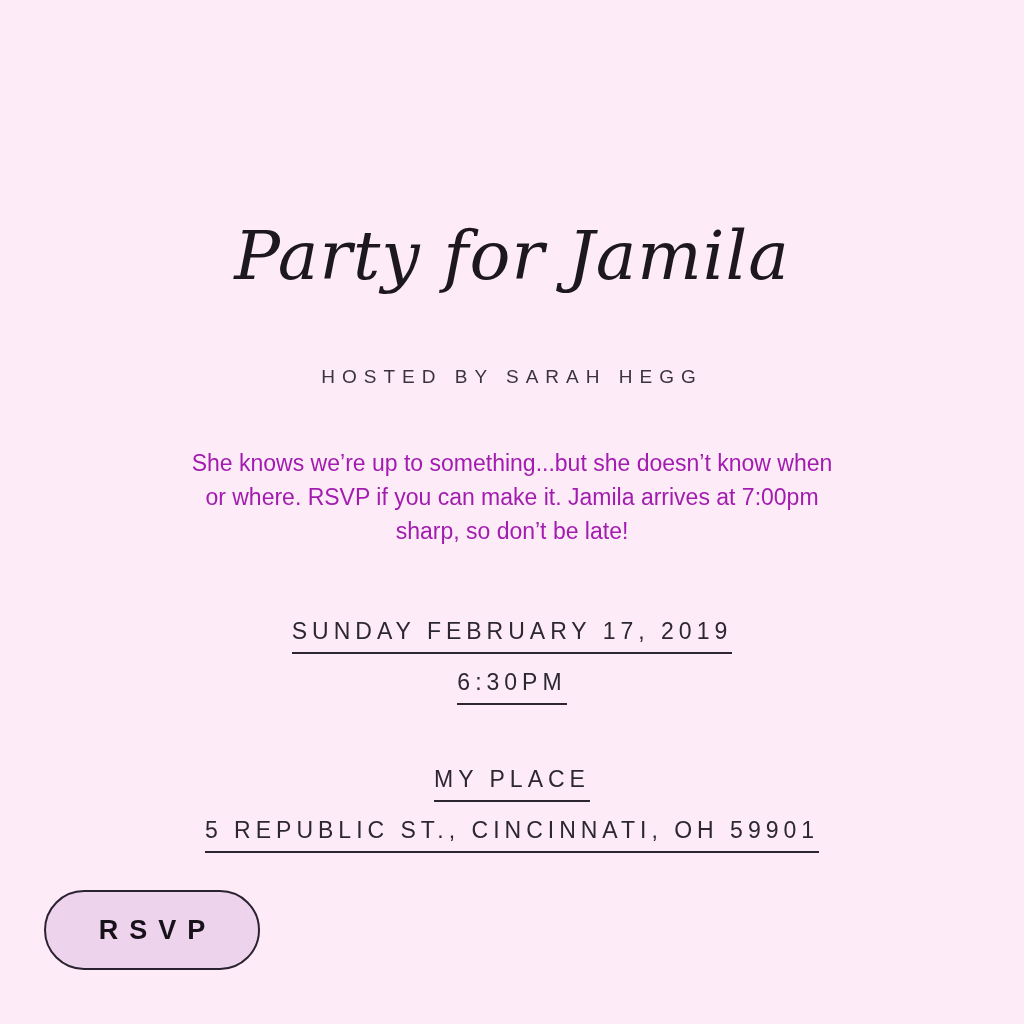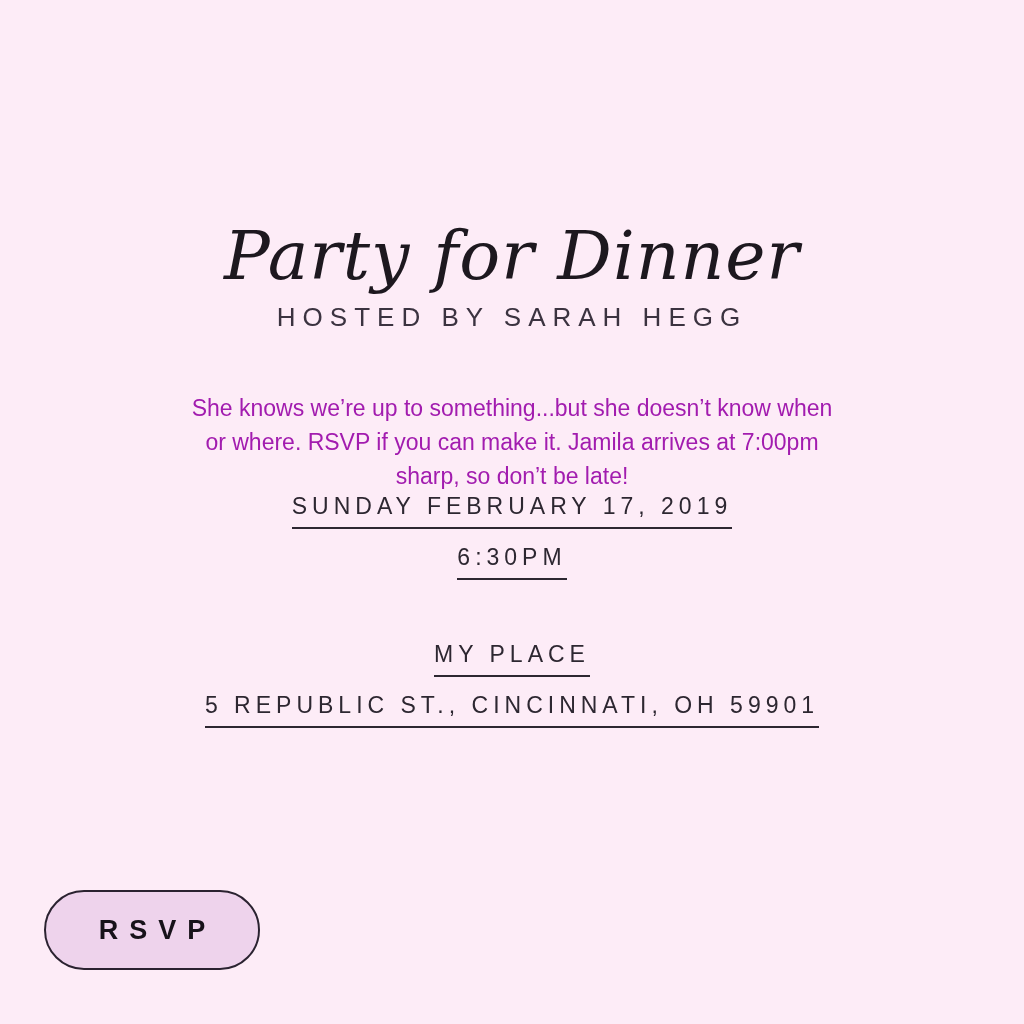--- a/index.html
+++ b/index.html
@@ -28,39 +28,40 @@
     font-family: "DejaVu Serif", serif;
     font-style: italic;
     font-weight: 500;
     font-size: 68px;
     line-height: 92px;
     color: #1d181f;
     letter-spacing: 1px;
   }
 
   .hosted-by {
-    font-size: 26px;
+    margin-top: 64px;
+    font-size: 19px;
     letter-spacing: 7px;
     color: #3b3340;
   }
 
   .message {
     margin: 58px auto 0;
     max-width: 648px;
     font-size: 23px;
     line-height: 34px;
     color: #a21caf;
   }
 
   .block {
     display: flex;
     flex-direction: column;
     align-items: center;
   }
-  .when-block  { }
+  .when-block  { margin-top: 70px; }
   .where-block { margin-top: 46px; }
 
   .underlined {
     display: inline-block;
     font-size: 23px;
     letter-spacing: 5px;
     color: #2d2731;
     padding-bottom: 7px;
     border-bottom: 2px solid #2d2731;
     margin-bottom: 15px;
@@ -87,21 +88,21 @@
     cursor: pointer;
   }
 </style>
 </head>
 <body>
 
 <div class="card">
 
   <h1 class="title">
     <br>
-    <span>Party for Dinner</span>
+    <span>Party for Jamila</span>
   </h1>
 
   <div class="hosted-by">HOSTED BY SARAH HEGG</div>
 
   <p class="message">She knows we’re up to something...but she doesn’t know when or where. RSVP if you can make it. Jamila arrives at 7:00pm sharp, so don’t be late!</p>
 
   <div class="block when-block">
     <span class="underlined">SUNDAY FEBRUARY 17, 2019</span>
     <span class="underlined">6:30PM</span>
   </div>

